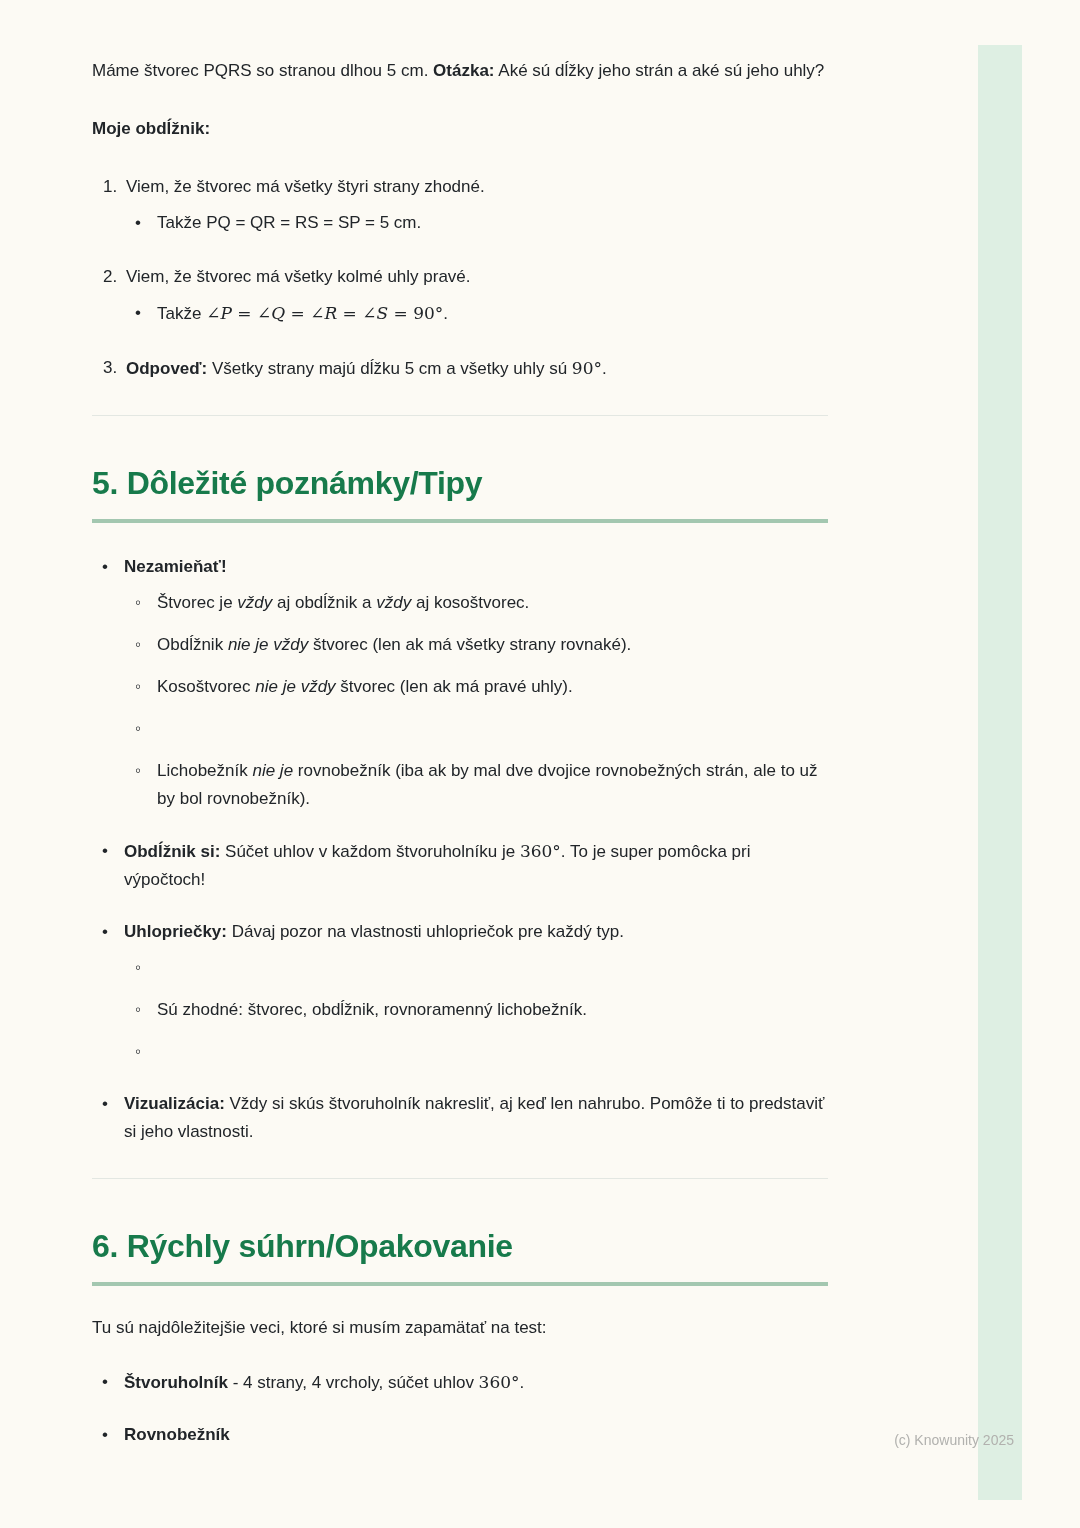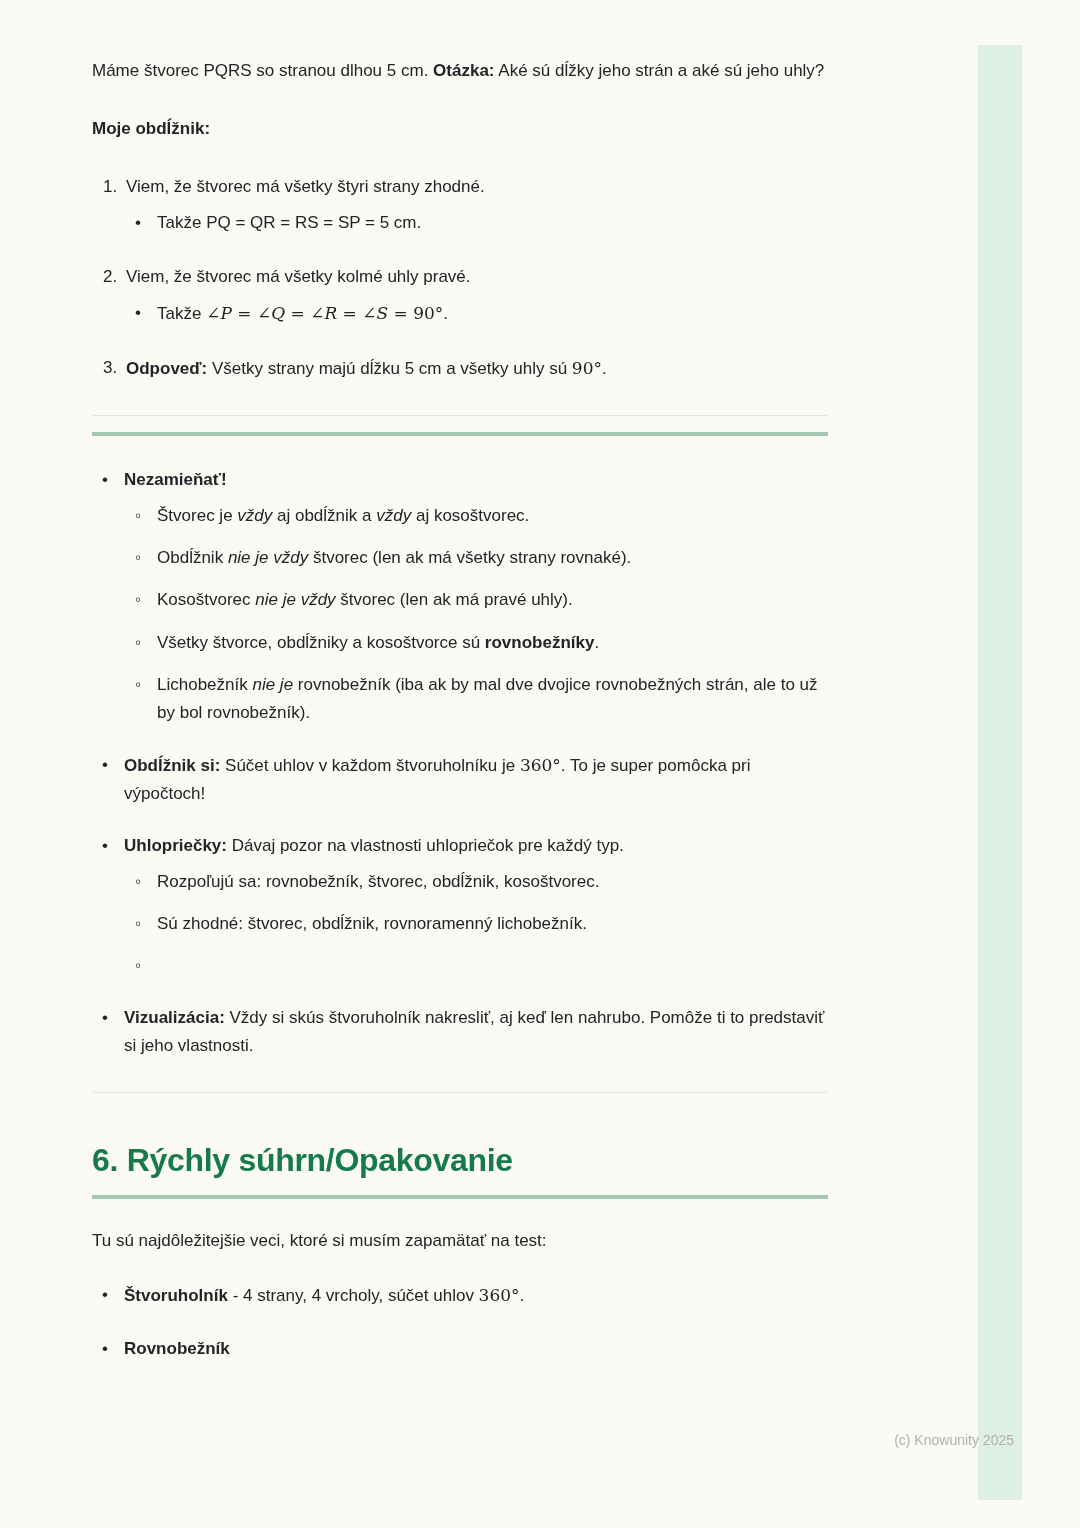--- a/index.html
+++ b/index.html
@@ -88,20 +88,21 @@
     <li>
       <span class="step-num">3.</span>
       <div class="step-body">
         <div><span class="b">Odpoveď:</span><span> Všetky strany majú dĺžku 5 cm a všetky uhly sú </span><span class="n">90°</span><span>.</span></div>
       </div>
     </li>
   </ol>
 
   <div class="divider"></div>
 
+  <h2 class="h2">5. Dôležité poznámky/Tipy</h2>
   <div class="rule"></div>
 
   <ul class="l1">
     <li>
       <div class="row">
         <span class="marker">•</span>
         <div><span class="b">Nezamieňať!</span></div>
       </div>
       <ul class="l2">
         <li>
@@ -111,21 +112,20 @@
         <li>
           <span class="marker">◦</span>
           <div><span>Obdĺžnik </span><span class="i">nie je vždy</span><span> štvorec (len ak má všetky strany rovnaké).</span></div>
         </li>
         <li>
           <span class="marker">◦</span>
           <div><span>Kosoštvorec </span><span class="i">nie je vždy</span><span> štvorec (len ak má pravé uhly).</span></div>
         </li>
         <li>
           <span class="marker">◦</span>
-          <div><span>Všetky štvorce, obdĺžniky a kosoštvorce sú </span><span class="b">rovnobežníky</span><span>.</span></div>
         </li>
         <li>
           <span class="marker">◦</span>
           <div><span>Lichobežník </span><span class="i">nie je</span><span> rovnobežník (iba ak by mal dve dvojice rovnobežných strán, ale to už by bol rovnobežník).</span></div>
         </li>
       </ul>
     </li>
 
     <li>
       <div class="row">
@@ -135,21 +135,20 @@
     </li>
 
     <li>
       <div class="row">
         <span class="marker">•</span>
         <div><span class="b">Uhlopriečky:</span><span> Dávaj pozor na vlastnosti uhlopriečok pre každý typ.</span></div>
       </div>
       <ul class="l2">
         <li>
           <span class="marker">◦</span>
-          <div><span>Rozpoľujú sa: rovnobežník, štvorec, obdĺžnik, kosoštvorec.</span></div>
         </li>
         <li>
           <span class="marker">◦</span>
           <div><span>Sú zhodné: štvorec, obdĺžnik, rovnoramenný lichobežník.</span></div>
         </li>
         <li>
           <span class="marker">◦</span>
         </li>
       </ul>
     </li>

